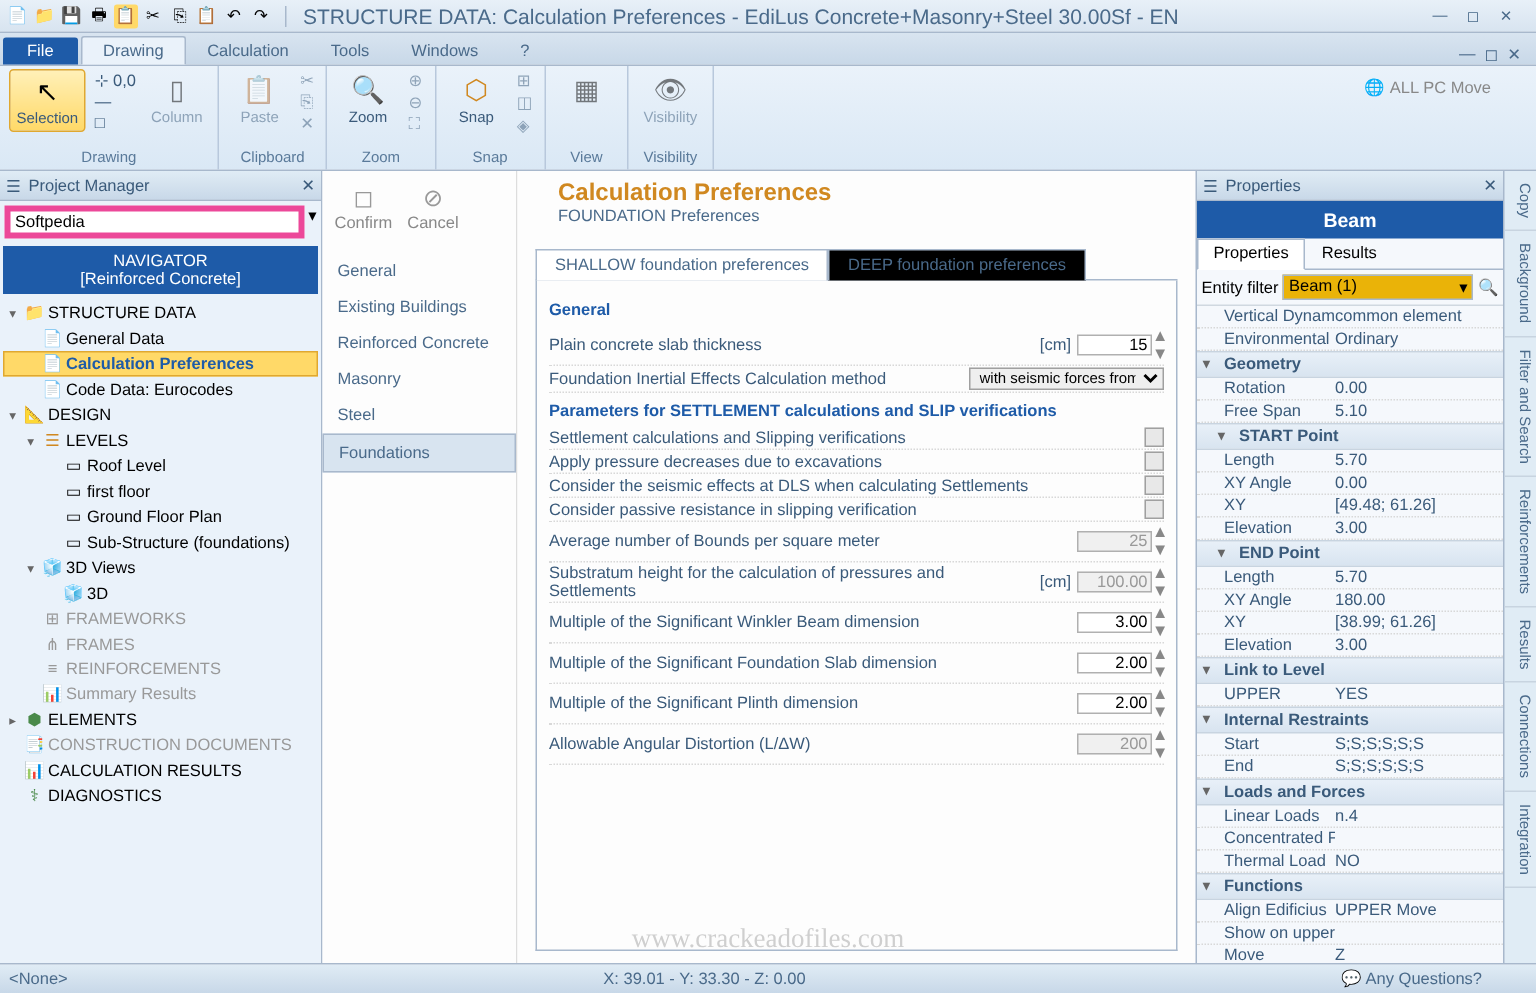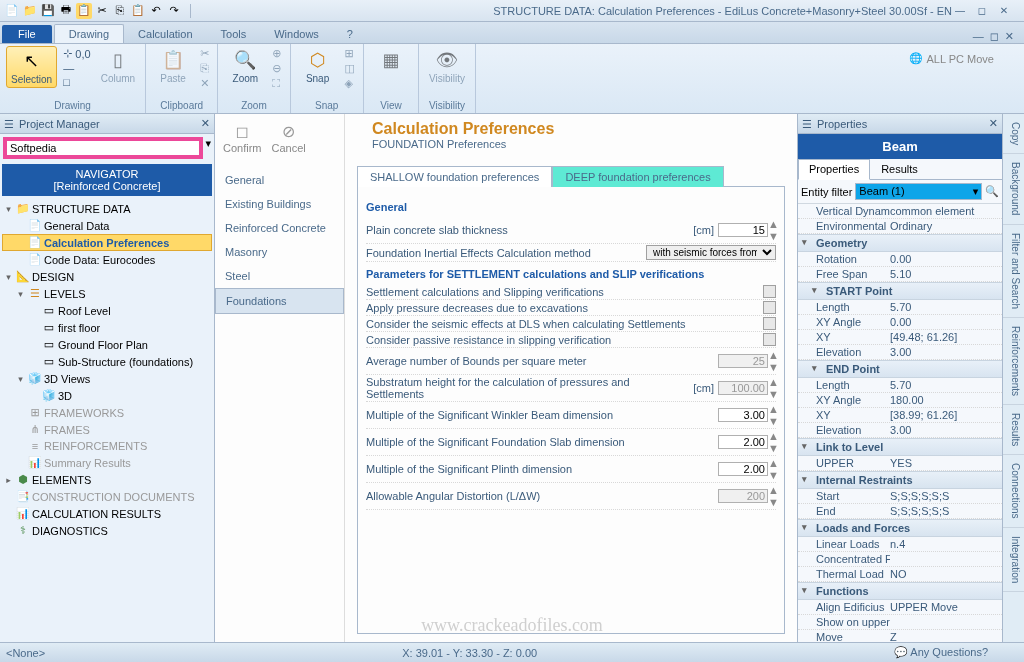--- a/index.html
+++ b/index.html
@@ -1,20 +1,20 @@
 <!DOCTYPE html>
 <html><head>
 <meta charset="utf-8">
 <style>
 *{box-sizing:border-box;margin:0;padding:0;font-family:"Segoe UI",Tahoma,sans-serif;font-size:11px}
 body{background:#fff;overflow:hidden;height:662px;width:1024px;position:relative}
 .titlebar{height:22px;background:linear-gradient(#e8f0f8,#d8e4f0);display:flex;align-items:center;border-bottom:1px solid #a8b8cc}
 .qat{display:flex;gap:2px;padding:0 4px}
 .qat-btn{width:16px;height:16px;display:flex;align-items:center;justify-content:center;border-radius:2px}
-.title-text{flex:1;text-align:right;color:#4a6a8a;font-size:11px}
+.title-text{flex:1;text-align:left;color:#4a6a8a;font-size:14px}
 .win-controls{display:flex;gap:6px;padding-right:12px}
 .win-btn{width:16px;height:14px;display:flex;align-items:center;justify-content:center;color:#4a6a8a;font-size:10px}
 .ribbon-tabs{height:22px;display:flex;align-items:flex-end;background:linear-gradient(#d8e4f0,#c8d8e8);padding-left:2px;border-bottom:1px solid #a8b8cc}
 .file-tab{background:#1e5ba8;color:#fff;padding:3px 16px;border-radius:2px 2px 0 0;margin-right:2px}
 .rib-tab{padding:3px 14px;color:#4a6a8a;cursor:pointer}
 .rib-tab.active{background:#eaf2fa;border:1px solid #a8b8cc;border-bottom:none;border-radius:2px 2px 0 0}
 .mdi-ctrl{margin-left:auto;display:flex;gap:6px;padding-right:10px;color:#4a6a8a;font-size:9px}
 .ribbon{height:70px;background:linear-gradient(#eaf2fa,#dae8f5);display:flex;border-bottom:1px solid #a8b8cc}
 .rib-group{border-right:1px solid #b8c8dc;padding:2px 6px;display:flex;flex-direction:column}
 .rib-group-content{flex:1;display:flex;align-items:flex-start;gap:4px}
@@ -40,39 +40,39 @@
 .tree-item:not(.sel){border:1px solid transparent}
 .lvl1{padding-left:12px}
 .lvl2{padding-left:26px}
 .center{flex:1;display:flex;flex-direction:column;background:#fdfdfd}
 .ct-btn{display:flex;flex-direction:column;align-items:center;gap:1px;color:#888;font-size:10px}
 .center-title{padding:2px 12px}
 .ct-title{font-size:16px;font-weight:bold;color:#d08820}
 .ct-sub{font-size:11px;color:#4a6a8a}
 .tab-row{display:flex;margin:4px 12px 0;border-bottom:1px solid #a8b8cc}
 .c-tab{padding:4px 12px;border:1px solid #a8b8cc;border-bottom:none;background:#fff;margin-bottom:-1px;font-size:11px;color:#4a6a8a}
-.c-tab.inactive{background:#5eead4}
+.c-tab.inactive{background:#000000}
 .form-area{flex:1;overflow-y:auto;margin:0 12px 8px;border:1px solid #a8b8cc;border-top:none;padding:8px}
 .form-sec{font-weight:bold;color:#1e5ba8;font-size:11px;margin:6px 0 4px}
 .form-row{display:flex;align-items:center;padding:1px 0;border-bottom:1px dotted #d8d8d8;font-size:11px;color:#3a5a7a}
 .form-label{flex:1}
 .form-unit{width:30px;text-align:right;padding-right:4px}
 .form-val{width:50px;text-align:right;border:1px solid #b0b0b0;background:#fff;padding:0 2px;font-size:11px}
 .form-val.ro{background:#f0f0f0;color:#999}
 .form-spin{width:8px;display:flex;flex-direction:column;font-size:6px;color:#888}
 .form-chk{width:13px;height:13px;border:1px solid #a0a0a0;background:#fff}
 .form-chk.dis{background:#e8e8e8}
 .form-dd{border:1px solid #a0a0a0;font-size:10px;padding:0 2px;width:130px}
 .right-panel{width:205px;border-left:1px solid #a8b8cc;display:flex;flex-direction:column;background:#f5f8fc}
 .prop-title{background:#1e5ba8;color:#fff;text-align:center;padding:5px;font-size:13px;font-weight:bold}
 .prop-tabs{display:flex;border-bottom:1px solid #a8b8cc}
 .prop-tab{padding:3px 10px;font-size:11px;border:1px solid transparent}
 .prop-tab.active{background:#fff;border:1px solid #a8b8cc;border-bottom-color:#fff;margin-bottom:-1px}
 .filter-row{display:flex;align-items:center;padding:3px;gap:3px;font-size:11px;border-bottom:1px solid #d0d8e0}
-.filter-dd{flex:1;border:1px solid #a8b8cc;padding:1px 3px;font-size:11px;background:#0ea5e9}
+.filter-dd{flex:1;border:1px solid #a8b8cc;padding:1px 3px;font-size:11px;background:#eab308}
 .prop-grid{flex:1;overflow-y:auto;font-size:11px}
 .pg-hdr{background:linear-gradient(#e8f0f8,#d8e4f0);padding:2px 4px;font-weight:bold;color:#3a5a7a;display:flex;gap:4px;border-top:1px solid #c8d4e0;border-bottom:1px solid #c8d4e0}
 .pg-exp{font-size:9px;color:#666;width:10px}
 .pg-row{display:flex;padding:1px 4px;border-bottom:1px dotted #d8d8d8}
 .pg-key{width:88px;padding-left:14px;color:#3a5a7a;overflow:hidden;white-space:nowrap}
 .pg-val{flex:1;color:#3a5a7a;overflow:hidden;white-space:nowrap}
 .side-tabs{width:22px;background:#e0ecf5;border-left:1px solid #a8b8cc;display:flex;flex-direction:column}
 .side-tab{writing-mode:vertical-rl;padding:8px 3px;font-size:10px;color:#4a6a8a;border-bottom:1px solid #c8d4e0;cursor:pointer}
 .statusbar{height:20px;background:linear-gradient(#e0ecf5,#c8d8e8);border-top:1px solid #a8b8cc;display:flex;align-items:center;font-size:10px;color:#4a6a8a;padding:0 6px}
 .watermark{position:absolute;top:615px;left:0;right:0;text-align:center;font-size:18px;color:rgba(120,120,120,0.35);font-family:Georgia,serif;pointer-events:none}

